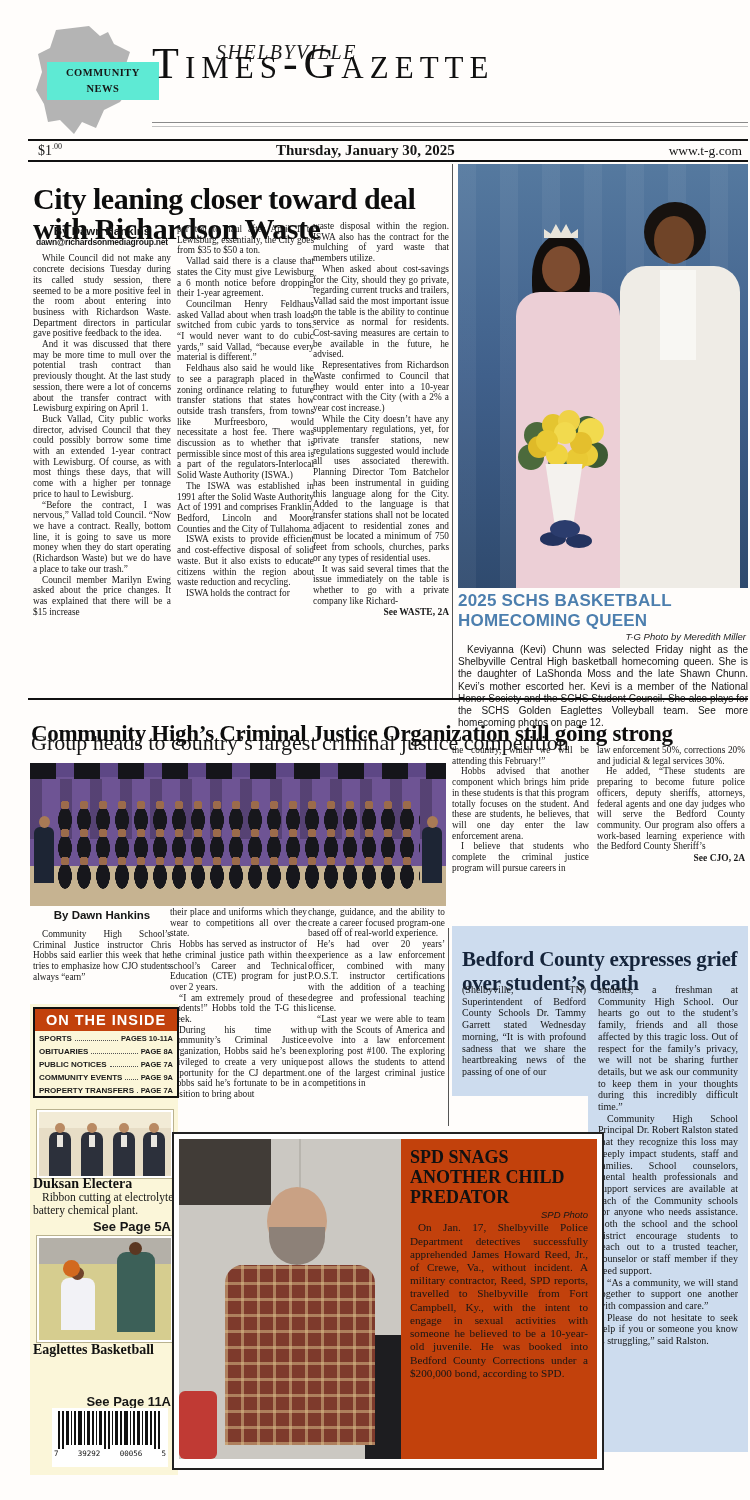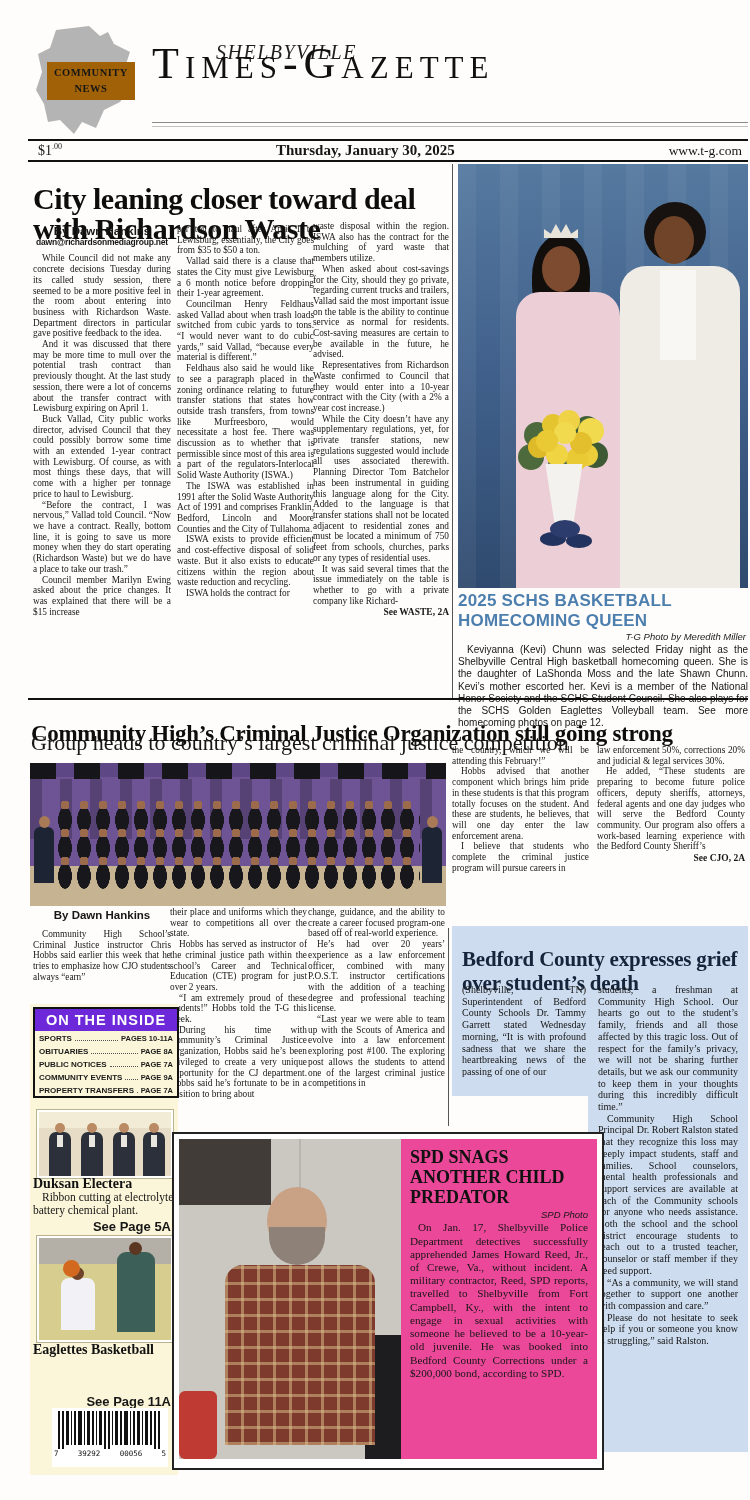--- a/index.html
+++ b/index.html
@@ -1,23 +1,23 @@
 <!DOCTYPE html>
 <html><head>
 <meta charset="utf-8">
 <style>
   html,body{margin:0;padding:0;background:#e8e8e8;}
   .page{position:relative;width:750px;height:1500px;background:#fffdfb;margin:0 auto;
         font-family:"Liberation Serif",serif;color:#161616;overflow:hidden;}
 
   
   .map-wrap{position:absolute;left:34px;top:26px;width:104px;height:110px;}
-  .badge{position:absolute;left:47px;top:62px;width:80px;background:#a16207;
+  .badge{position:absolute;left:47px;top:62px;width:80px;background:#5eead4;
          text-align:center;font-weight:bold;font-size:10.5px;line-height:1.5;
-         letter-spacing:.5px;padding:3px 4px;}
+         letter-spacing:.5px;padding:3px 16px;}
   .badge span{display:block;}
   .shelbyville{position:absolute;left:216px;top:41px;font-style:italic;font-size:20px;
                letter-spacing:1.5px;color:#1c1c1c;}
   .tg-title{position:absolute;left:152px;top:42px;width:596px;font-size:44px;
             font-variant:small-caps;letter-spacing:6px;color:#101010;line-height:1;
             white-space:nowrap;}
   .title-rule{position:absolute;left:152px;top:122px;width:596px;height:3px;
               border-top:1px solid #8a8a8a;border-bottom:1px solid #c2c2c2;}
   .datebar-top{position:absolute;left:28px;top:139px;width:720px;border-top:2px solid #111;}
   .datebar{position:absolute;left:28px;top:141px;width:720px;height:19px;display:flex;
@@ -104,21 +104,21 @@
   .cjo-colB{left:597px;top:745px;width:148px;height:162px;}
   .cjo-byline{position:absolute;left:33px;top:909px;width:138px;}
   .cjo-col1b{left:33px;top:929px;width:138px;height:74px;}
   .cjo-col2b{left:170px;top:907px;width:137px;height:220px;}
   .cjo-col3b{left:308px;top:907px;width:137px;height:220px;}
   .vrule-cjo{position:absolute;left:448px;top:928px;height:198px;border-left:1px solid #555;}
 
   
   .sidebar{position:absolute;left:30px;top:1004px;width:148px;height:471px;background:#fbf6d9;}
   .inside-box{position:absolute;left:33px;top:1007px;width:142px;border:2px solid #111;background:#fbf6d9;}
-  .inside-head{background:#6d28d9;color:#fff;text-align:center;font-family:"Liberation Sans",sans-serif;
+  .inside-head{background:#c2410c;color:#fff;text-align:center;font-family:"Liberation Sans",sans-serif;
                font-weight:bold;font-size:14.5px;letter-spacing:1px;padding:3px 0;}
   .inside-row{display:flex;align-items:flex-end;padding:2.5px 4px 1.5px 4px;
               font-family:"Liberation Sans",sans-serif;font-size:8px;font-weight:bold;color:#1a1a1a;}
   .inside-row .lead-dots{flex:1;border-bottom:1px dotted #555;margin:0 3px 2px 3px;}
   .inside-row .pg{font-weight:bold;font-size:7.5px;}
   .sb-photo{position:absolute;border:2px solid #fff;outline:1px solid #b9b28f;overflow:hidden;}
   .duk-photo{left:37px;top:1110px;width:132px;height:64px;background:#e7ddc6;}
   .duk-banner{position:absolute;left:0;top:0;width:100%;height:16px;background:#f2ebd6;}
   .duk-man{position:absolute;top:20px;width:22px;height:44px;border-radius:7px 7px 0 0;background:#2c303b;}
   .duk-man::before{content:"";position:absolute;left:6px;top:-9px;width:10px;height:10px;border-radius:50%;background:#b98a63;}
@@ -157,21 +157,21 @@
   .spd-window{position:absolute;left:0;top:0;width:92px;height:66px;background:#413c37;}
   .spd-panel-line{position:absolute;left:120px;top:0;width:2px;height:140px;background:#b8b5ae;}
   .spd-head{position:absolute;left:88px;top:48px;width:60px;height:68px;border-radius:50%;background:#c9a184;}
   .spd-beard{position:absolute;left:90px;top:88px;width:56px;height:38px;border-radius:0 0 28px 28px;background:#8d8178;}
   .spd-torso{position:absolute;left:46px;top:126px;width:150px;height:180px;border-radius:18px 18px 0 0;
      background-color:#7e3a2c;
      background-image:repeating-linear-gradient(0deg,rgba(222,196,142,.5) 0 3px,transparent 3px 16px),
                       repeating-linear-gradient(90deg,rgba(222,196,142,.5) 0 3px,transparent 3px 16px);}
   .spd-chair{position:absolute;left:186px;top:196px;width:36px;height:124px;background:#1d1d20;}
   .spd-red{position:absolute;left:0px;top:252px;width:38px;height:68px;border-radius:6px;background:#c03a34;}
-  .spd-gray{position:absolute;left:227px;top:5px;width:196px;height:320px;background:#ec4899;
+  .spd-gray{position:absolute;left:227px;top:5px;width:196px;height:320px;background:#c2410c;
             padding:8px 9px;box-sizing:border-box;overflow:hidden;}
   .spd-headline{font-weight:bold;font-size:18px;line-height:1.12;color:#111;}
   .spd-credit{text-align:right;font-style:italic;font-size:9.5px;font-family:"Liberation Sans",sans-serif;margin:2px 0 1px 0;}
   .spd-body{font-size:11.2px;line-height:13.2px;text-align:justify;}
   .spd-body p{margin:0;text-indent:8px;}
 </style>
 </head>
 <body>
 
 <div class="page">

